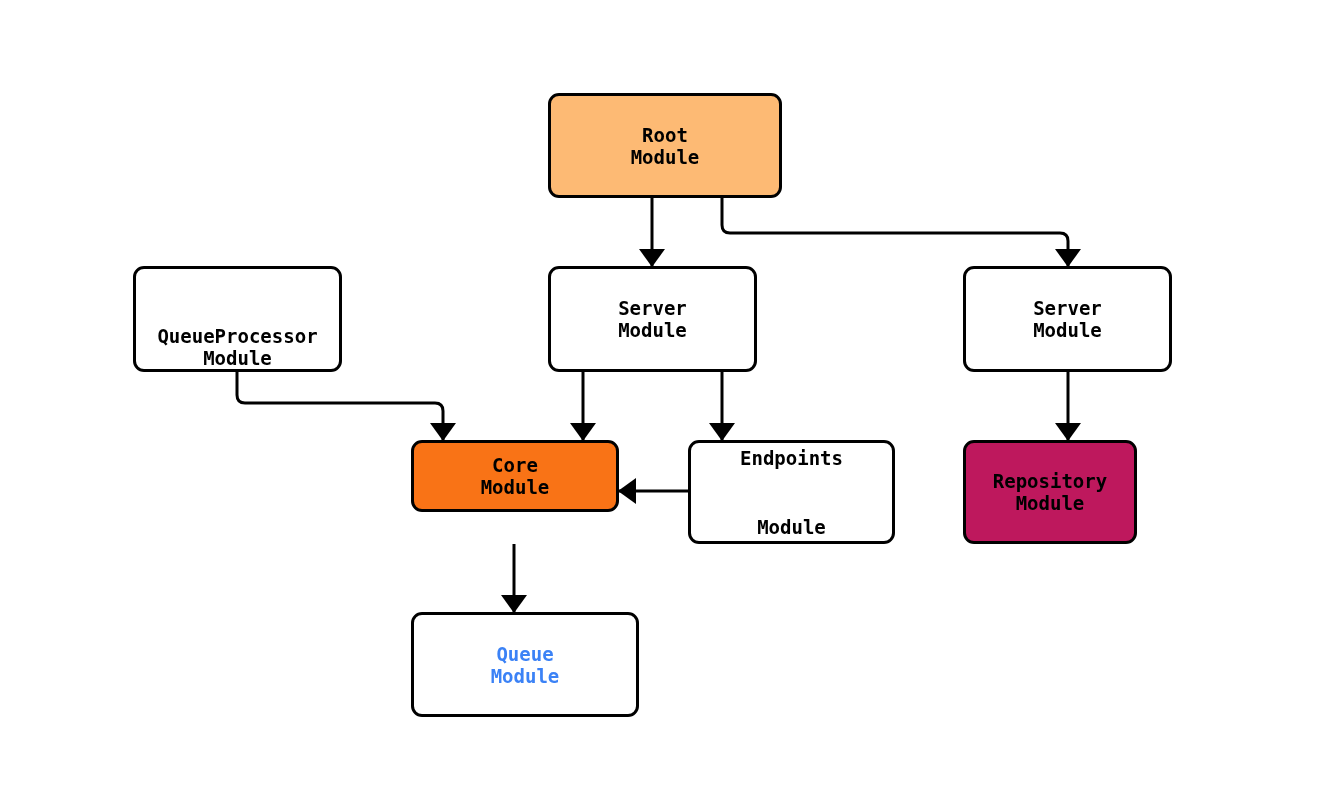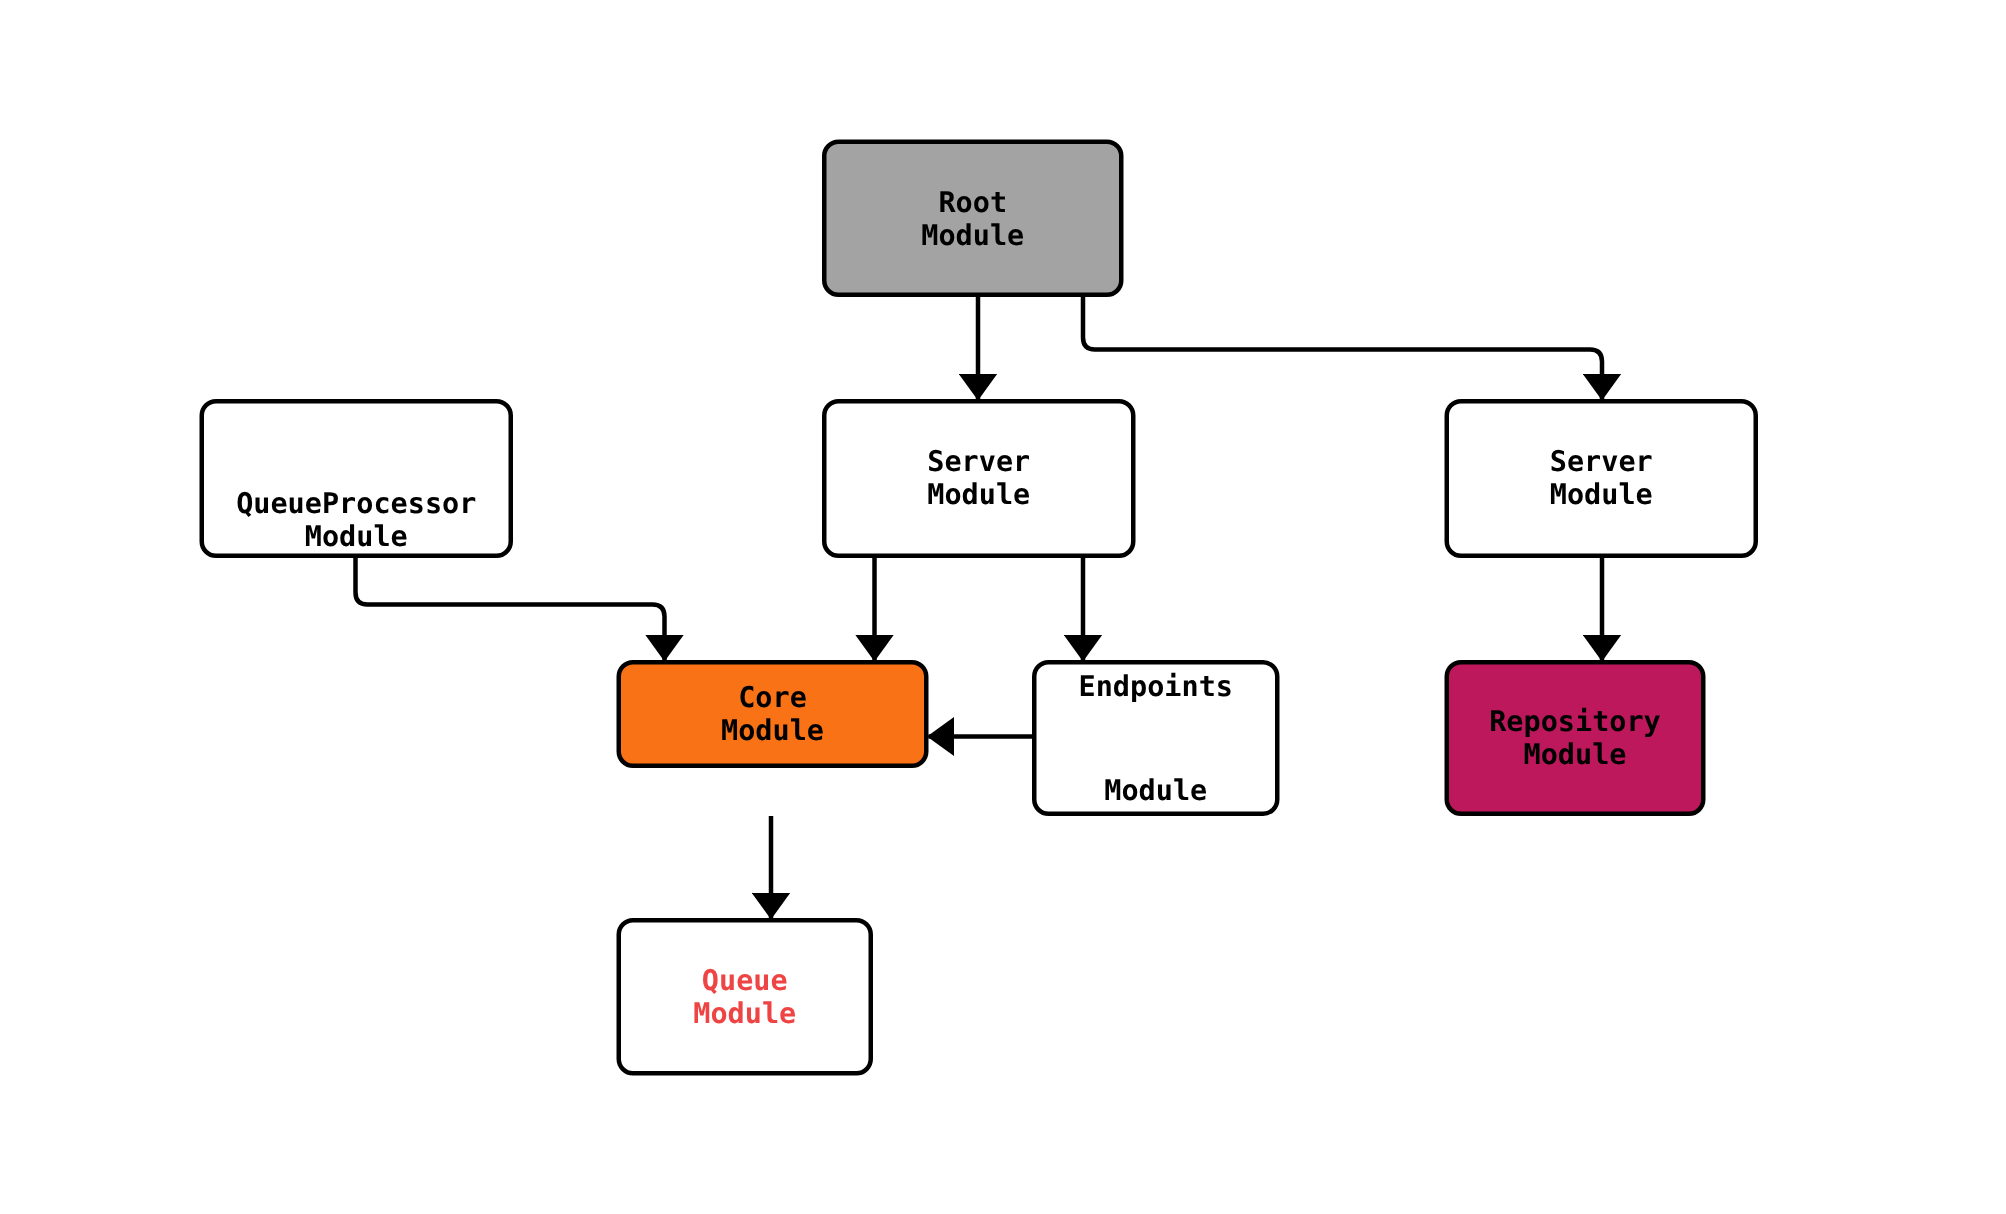--- a/index.html
+++ b/index.html
@@ -52,45 +52,45 @@
   <path d="M652,198 L652,266" fill="none" stroke="#000000" stroke-width="3" marker-end="url(#arrowhead)"></path>
       <path d="M722,198 L722,225 Q722,233 730,233 L1060,233 Q1068,233 1068,241 L1068,266" fill="none" stroke="#000000" stroke-width="3" marker-end="url(#arrowhead)"></path>
       <path d="M237,372 L237,395 Q237,403 245,403 L435,403 Q443,403 443,411 L443,440" fill="none" stroke="#000000" stroke-width="3" marker-end="url(#arrowhead)"></path>
       <path d="M583,372 L583,440" fill="none" stroke="#000000" stroke-width="3" marker-end="url(#arrowhead)"></path>
       <path d="M722,372 L722,440" fill="none" stroke="#000000" stroke-width="3" marker-end="url(#arrowhead)"></path>
       <path d="M688,491 L619,491" fill="none" stroke="#000000" stroke-width="3" marker-end="url(#arrowhead)"></path>
       <path d="M1068,372 L1068,440" fill="none" stroke="#000000" stroke-width="3" marker-end="url(#arrowhead)"></path>
       <path d="M514,544 L514,612" fill="none" stroke="#000000" stroke-width="3" marker-end="url(#arrowhead)"></path>
     </svg>
 
-<div class="node" style="left: 548px; top: 93px; width: 201px; height: 105px; border-color: rgb(0, 0, 0); background: #a3a3a3; color: rgb(0, 0, 0);">
+<div class="node" style="left: 548px; top: 93px; width: 234px; height: 105px; border-color: rgb(0, 0, 0); background: #fdba74; color: rgb(0, 0, 0);">
       <div>Root</div>
       <div>Module</div>
     </div>
     <div class="node" style="left: 133px; top: 266px; width: 209px; height: 106px; border-color: rgb(0, 0, 0); background: rgb(255, 255, 255); color: rgb(0, 0, 0); justify-content: flex-end;">
       <div>QueueProcessor</div>
       <div>Module</div>
     </div>
     <div class="node" style="left: 548px; top: 266px; width: 209px; height: 106px; border-color: rgb(0, 0, 0); background: rgb(255, 255, 255); color: rgb(0, 0, 0);">
       <div>Server</div>
       <div>Module</div>
     </div>
     <div class="node" style="left: 963px; top: 266px; width: 209px; height: 106px; border-color: rgb(0, 0, 0); background: rgb(255, 255, 255); color: rgb(0, 0, 0);">
       <div>Server</div>
       <div>Module</div>
     </div>
     <div class="node" style="left: 411px; top: 440px; width: 208px; height: 72px; border-color: rgb(0, 0, 0); background: #f97316; color: rgb(0, 0, 0);">
       <div>Core</div>
       <div>Module</div>
     </div>
-    <div class="node" style="left: 688px; top: 440px; width: 165px; height: 104px; border-color: rgb(0, 0, 0); background: rgb(255, 255, 255); color: rgb(0, 0, 0); gap: 47px;">
+    <div class="node" style="left: 688px; top: 440px; width: 207px; height: 104px; border-color: rgb(0, 0, 0); background: rgb(255, 255, 255); color: rgb(0, 0, 0); gap: 47px;">
       <div>Endpoints</div>
       <div>Module</div>
     </div>
     <div class="node" style="left: 963px; top: 440px; width: 174px; height: 104px; border-color: rgb(0, 0, 0); background: #be185d; color: rgb(0, 0, 0);">
       <div>Repository</div>
       <div>Module</div>
     </div>
-    <div class="node" style="left: 411px; top: 612px; width: 171px; height: 105px; border-color: rgb(0, 0, 0); background: rgb(255, 255, 255); color: #ef4444;">
+    <div class="node" style="left: 411px; top: 612px; width: 228px; height: 105px; border-color: rgb(0, 0, 0); background: rgb(255, 255, 255); color: #3b82f6;">
       <div>Queue</div>
       <div>Module</div>
     </div>
   </div>
 
 </body></html>

